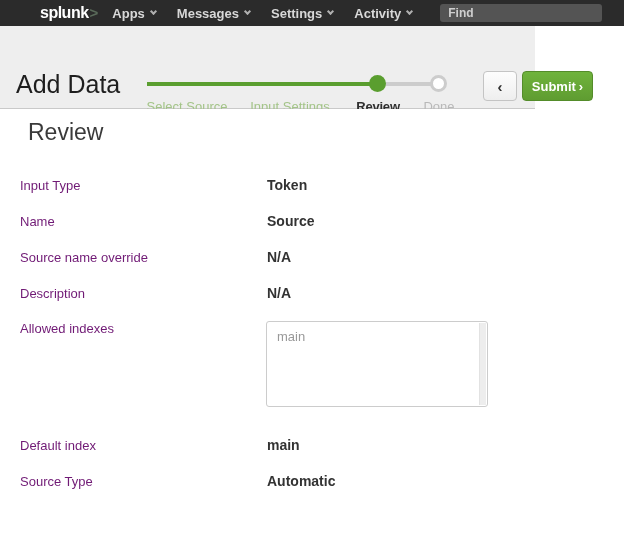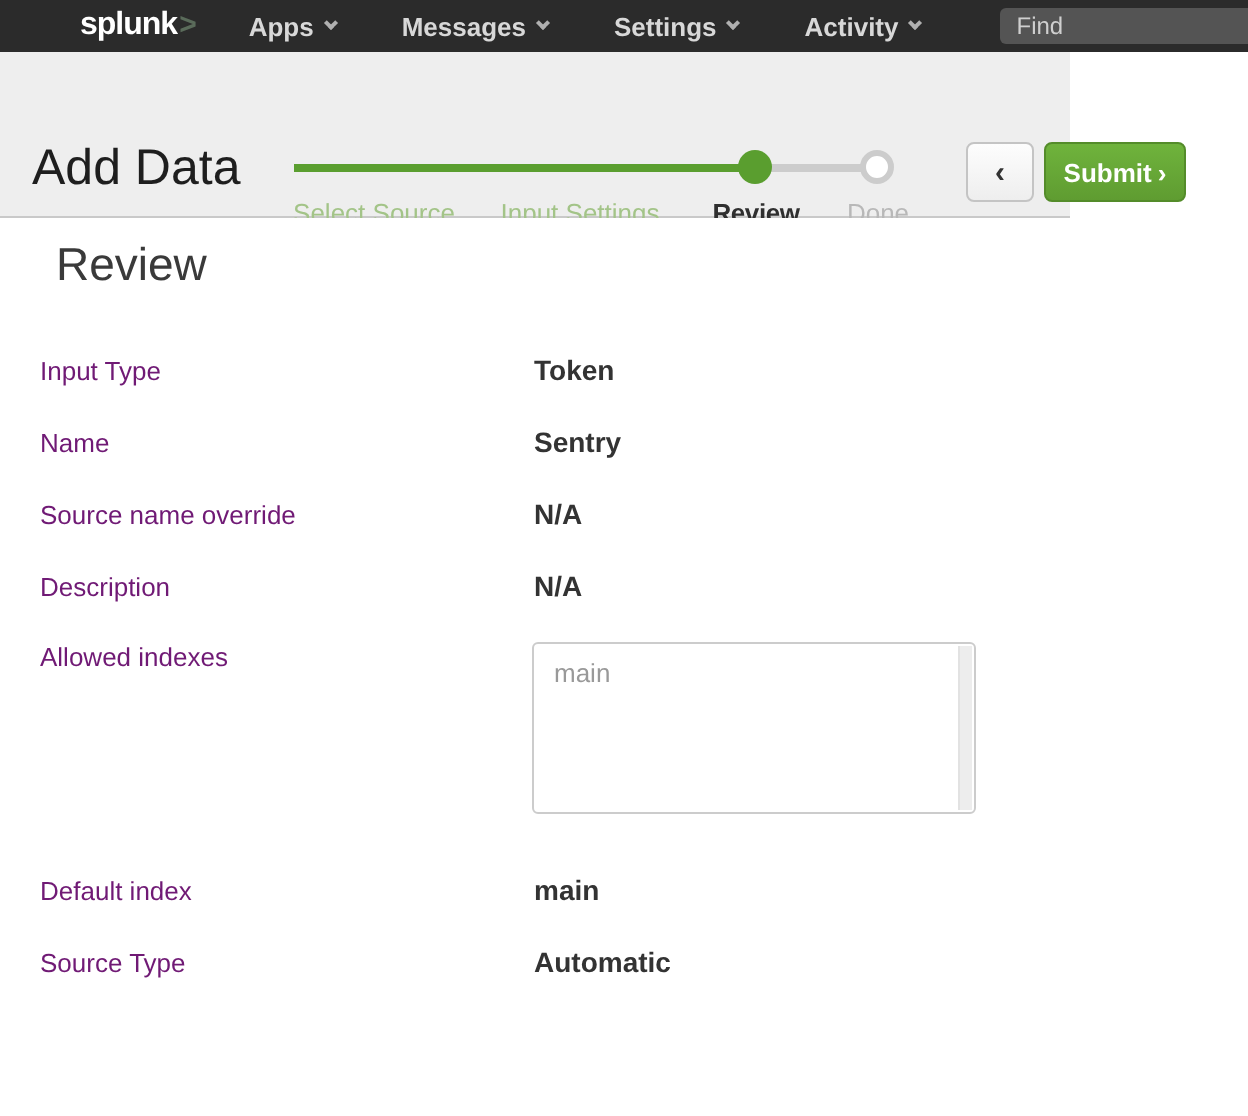--- a/index.html
+++ b/index.html
@@ -11,39 +11,38 @@
     overflow: hidden;
     color: #333;
   }
 
   
   .topbar {
     position: absolute; top: 0; left: 0; width: 624px; height: 26px;
     background: #2b2b2b;
     display: flex; align-items: center;
     padding-left: 40px;
-    gap: 12px;
   }
   .logo { display: flex; align-items: baseline; margin-right: 14px; cursor: default; }
   .logo-text { color: #ffffff; font-weight: bold; font-size: 16px; letter-spacing: -0.5px; }
   .logo-chevron { color: #5a6b5a; font-weight: bold; font-size: 15px; margin-left: 1px; }
   .nav-item {
     color: #d8d8d8; font-size: 13px; font-weight: bold;
     margin-right: 21px; display: flex; align-items: center; cursor: pointer;
     white-space: nowrap;
   }
   .caret {
     display: inline-block; width: 5px; height: 5px;
     border-right: 2px solid #b0b0b0; border-bottom: 2px solid #b0b0b0;
     transform: rotate(45deg); margin-left: 6px; margin-top: -3px;
   }
   .find-input {
     width: 162px; height: 18px; margin-left: 7px;
     background: #545454; border: none; border-radius: 3px;
-    color: #cfcfcf; font-size: 12px; font-weight: normal;
+    color: #cfcfcf; font-size: 12px; font-weight: bold;
     font-family: "Liberation Sans", sans-serif;
     padding: 0 8px; outline: none;
   }
   .find-input::placeholder { color: #cfcfcf; opacity: 1; }
 
   
   .wizard-header {
     position: absolute; top: 26px; left: 0; width: 535px; height: 83px;
     background: #eeeeee; border-bottom: 1px solid #c9c9c9;
   }
@@ -185,21 +184,21 @@
 
   <div class="review-rows">
 
     <div class="review-row">
       <div class="field-label">Input Type</div>
       <div class="field-value">Token</div>
     </div>
 
     <div class="review-row">
       <div class="field-label">Name</div>
-      <div class="field-value">Sentry</div>
+      <div class="field-value">Source</div>
     </div>
 
     <div class="review-row">
       <div class="field-label">Source name override</div>
       <div class="field-value">N/A</div>
     </div>
 
     <div class="review-row">
       <div class="field-label">Description</div>
       <div class="field-value">N/A</div>

